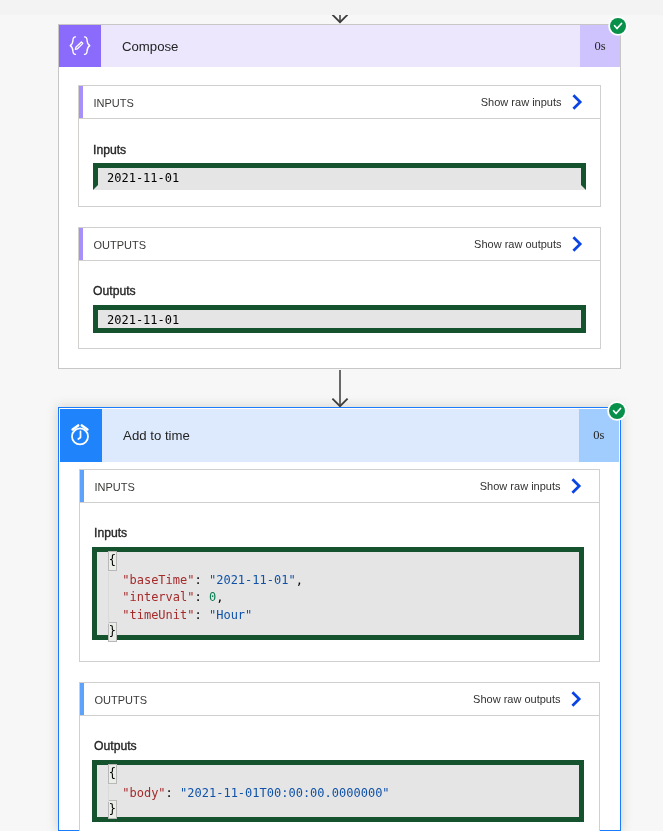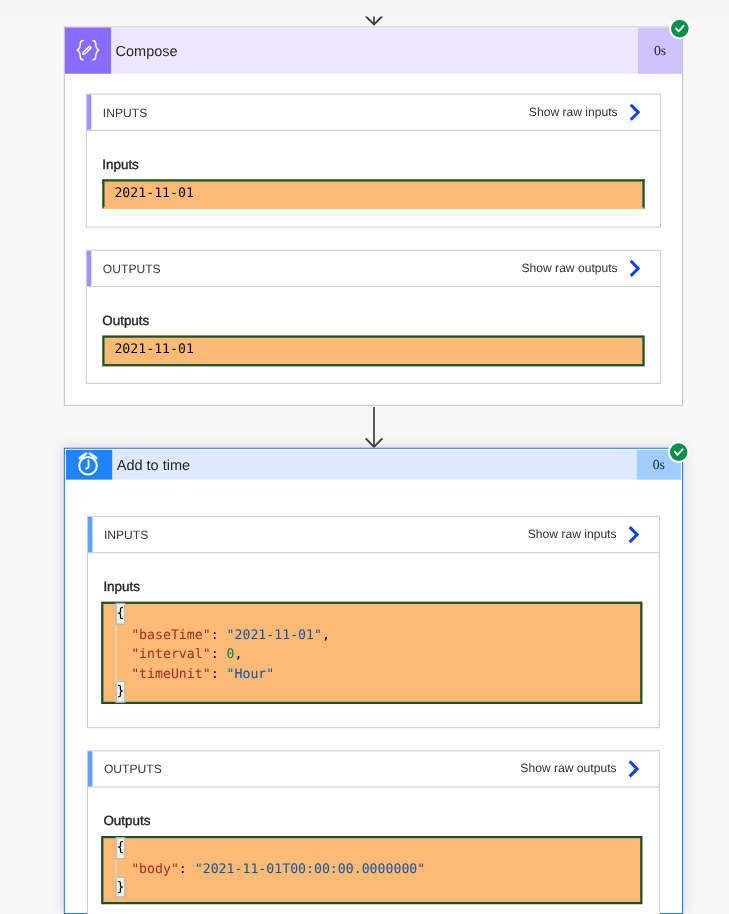--- a/index.html
+++ b/index.html
@@ -10,38 +10,38 @@
   .canvas{position:absolute;left:0;top:15px;width:663px;height:816px;background:#f7f7f7;overflow:hidden;}
 
   .arrow{position:absolute;}
 
   
   .card{position:absolute;left:58px;background:#ffffff;
         border:1px solid #c9c7c5;box-sizing:border-box;}
   .card.sel{border:1.35px solid #1a7bfb;padding:1.1px;box-shadow:0 0 10px 1px rgba(110,100,85,0.22);}
   .card-head{display:flex;align-items:stretch;position:relative;}
   .card-icon{flex:0 0 42px;display:flex;align-items:center;justify-content:center;}
-  .card-title{flex:1 1 auto;display:flex;align-items:center;padding-left:4px;
+  .card-title{flex:1 1 auto;display:flex;align-items:center;padding-left:21px;
               font-size:13.2px;color:#242424;}
   .card-dur{flex:0 0 40px;display:flex;align-items:center;justify-content:center;
             font-size:12.5px;color:#242424;font-family:Liberation Serif, serif;}
   .badge{position:absolute;width:16px;height:16px;border-radius:50%;
          background:#07904a;display:flex;align-items:center;justify-content:center;
          box-shadow:0 0 0 1.8px #ffffff;}
 
   
   .panel{position:absolute;border:1px solid #d2d0ce;box-sizing:border-box;background:#fff;}
   .panel-head{position:relative;border-bottom:1px solid #d2d0ce;display:flex;align-items:center;}
   .panel-bar{position:absolute;left:0;top:0;bottom:0;width:4px;}
   .panel-title{padding-left:14.5px;font-size:11px;color:#3a3a38;letter-spacing:0px;position:relative;top:1px;}
   .panel-link{margin-left:auto;display:flex;align-items:center;padding-right:17px;
               font-size:11px;color:#323130;}
   .panel-link .chev{margin-left:9.5px;display:flex;align-items:center;}
   .field-label{position:absolute;font-size:12.2px;font-weight:400;color:#262626;-webkit-text-stroke:0.35px;}
-  .valuebox{position:absolute;border:2px solid #14532d;background:#fdba74;box-sizing:border-box;}
+  .valuebox{position:absolute;border:5px solid #14532d;background:#e5e5e5;box-sizing:border-box;}
   .mono{font-family:"DejaVu Sans Mono",monospace;font-size:12px;white-space:pre;color:#000;}
   .plainval{position:absolute;}
   .code{position:relative;}
   .code .ln{height:17.6px;line-height:17.6px;position:relative;}
   .k-key{color:#a62b2b;}
   .k-str{color:#0f52a8;}
   .k-num{color:#0a7d53;}
   .k-punct{color:#000000;}
   .k-plain{color:#000000;}
   .brk{background:#e9efe6;outline:1px solid #b8b8b8;display:inline-block;width:7.5px;height:17.8px;line-height:17.6px;text-align:center;position:relative;top:-1.6px;left:0.9px;}
@@ -117,21 +117,21 @@
         </div>
       </div>
     </div>
 
     <svg class="arrow" style="left:326px;top:355px;" width="28" height="39" viewBox="0 0 28 39">
       <path d="M14 0 V36.4" stroke="#3b3a39" stroke-width="1.5" fill="none"></path>
       <path d="M6.4 28.6 L14 36.2 L21.6 28.6" stroke="#3b3a39" stroke-width="1.7" fill="none"></path>
     </svg>
 
     <div class="card sel" style="top:392px;width:563px;height:424px;">
-      <div class="card-head" style="background:#dde9fc;height:27px;">
+      <div class="card-head" style="background:#dde9fc;height:53px;">
         <div class="card-icon" style="background:#1f84fb;">
           <svg width="24" height="24" viewBox="0 0 24 24" style="overflow:visible;position:relative;top:-0.6px;left:-1.1px;">
             <g fill="none" stroke="#ffffff" stroke-linecap="round" stroke-linejoin="round">
               <circle cx="12" cy="13.4" r="8.0" stroke-width="1.8"></circle>
               <path d="M12.5 8.35 V14.5 L10.3 16.05" stroke-width="1.7"></path>
               <path d="M4.6 6.5 L10.2 2.4" stroke-width="2.5"></path>
               <path d="M19.4 6.5 L13.8 2.4" stroke-width="2.5"></path>
             </g>
           </svg>
         </div>

